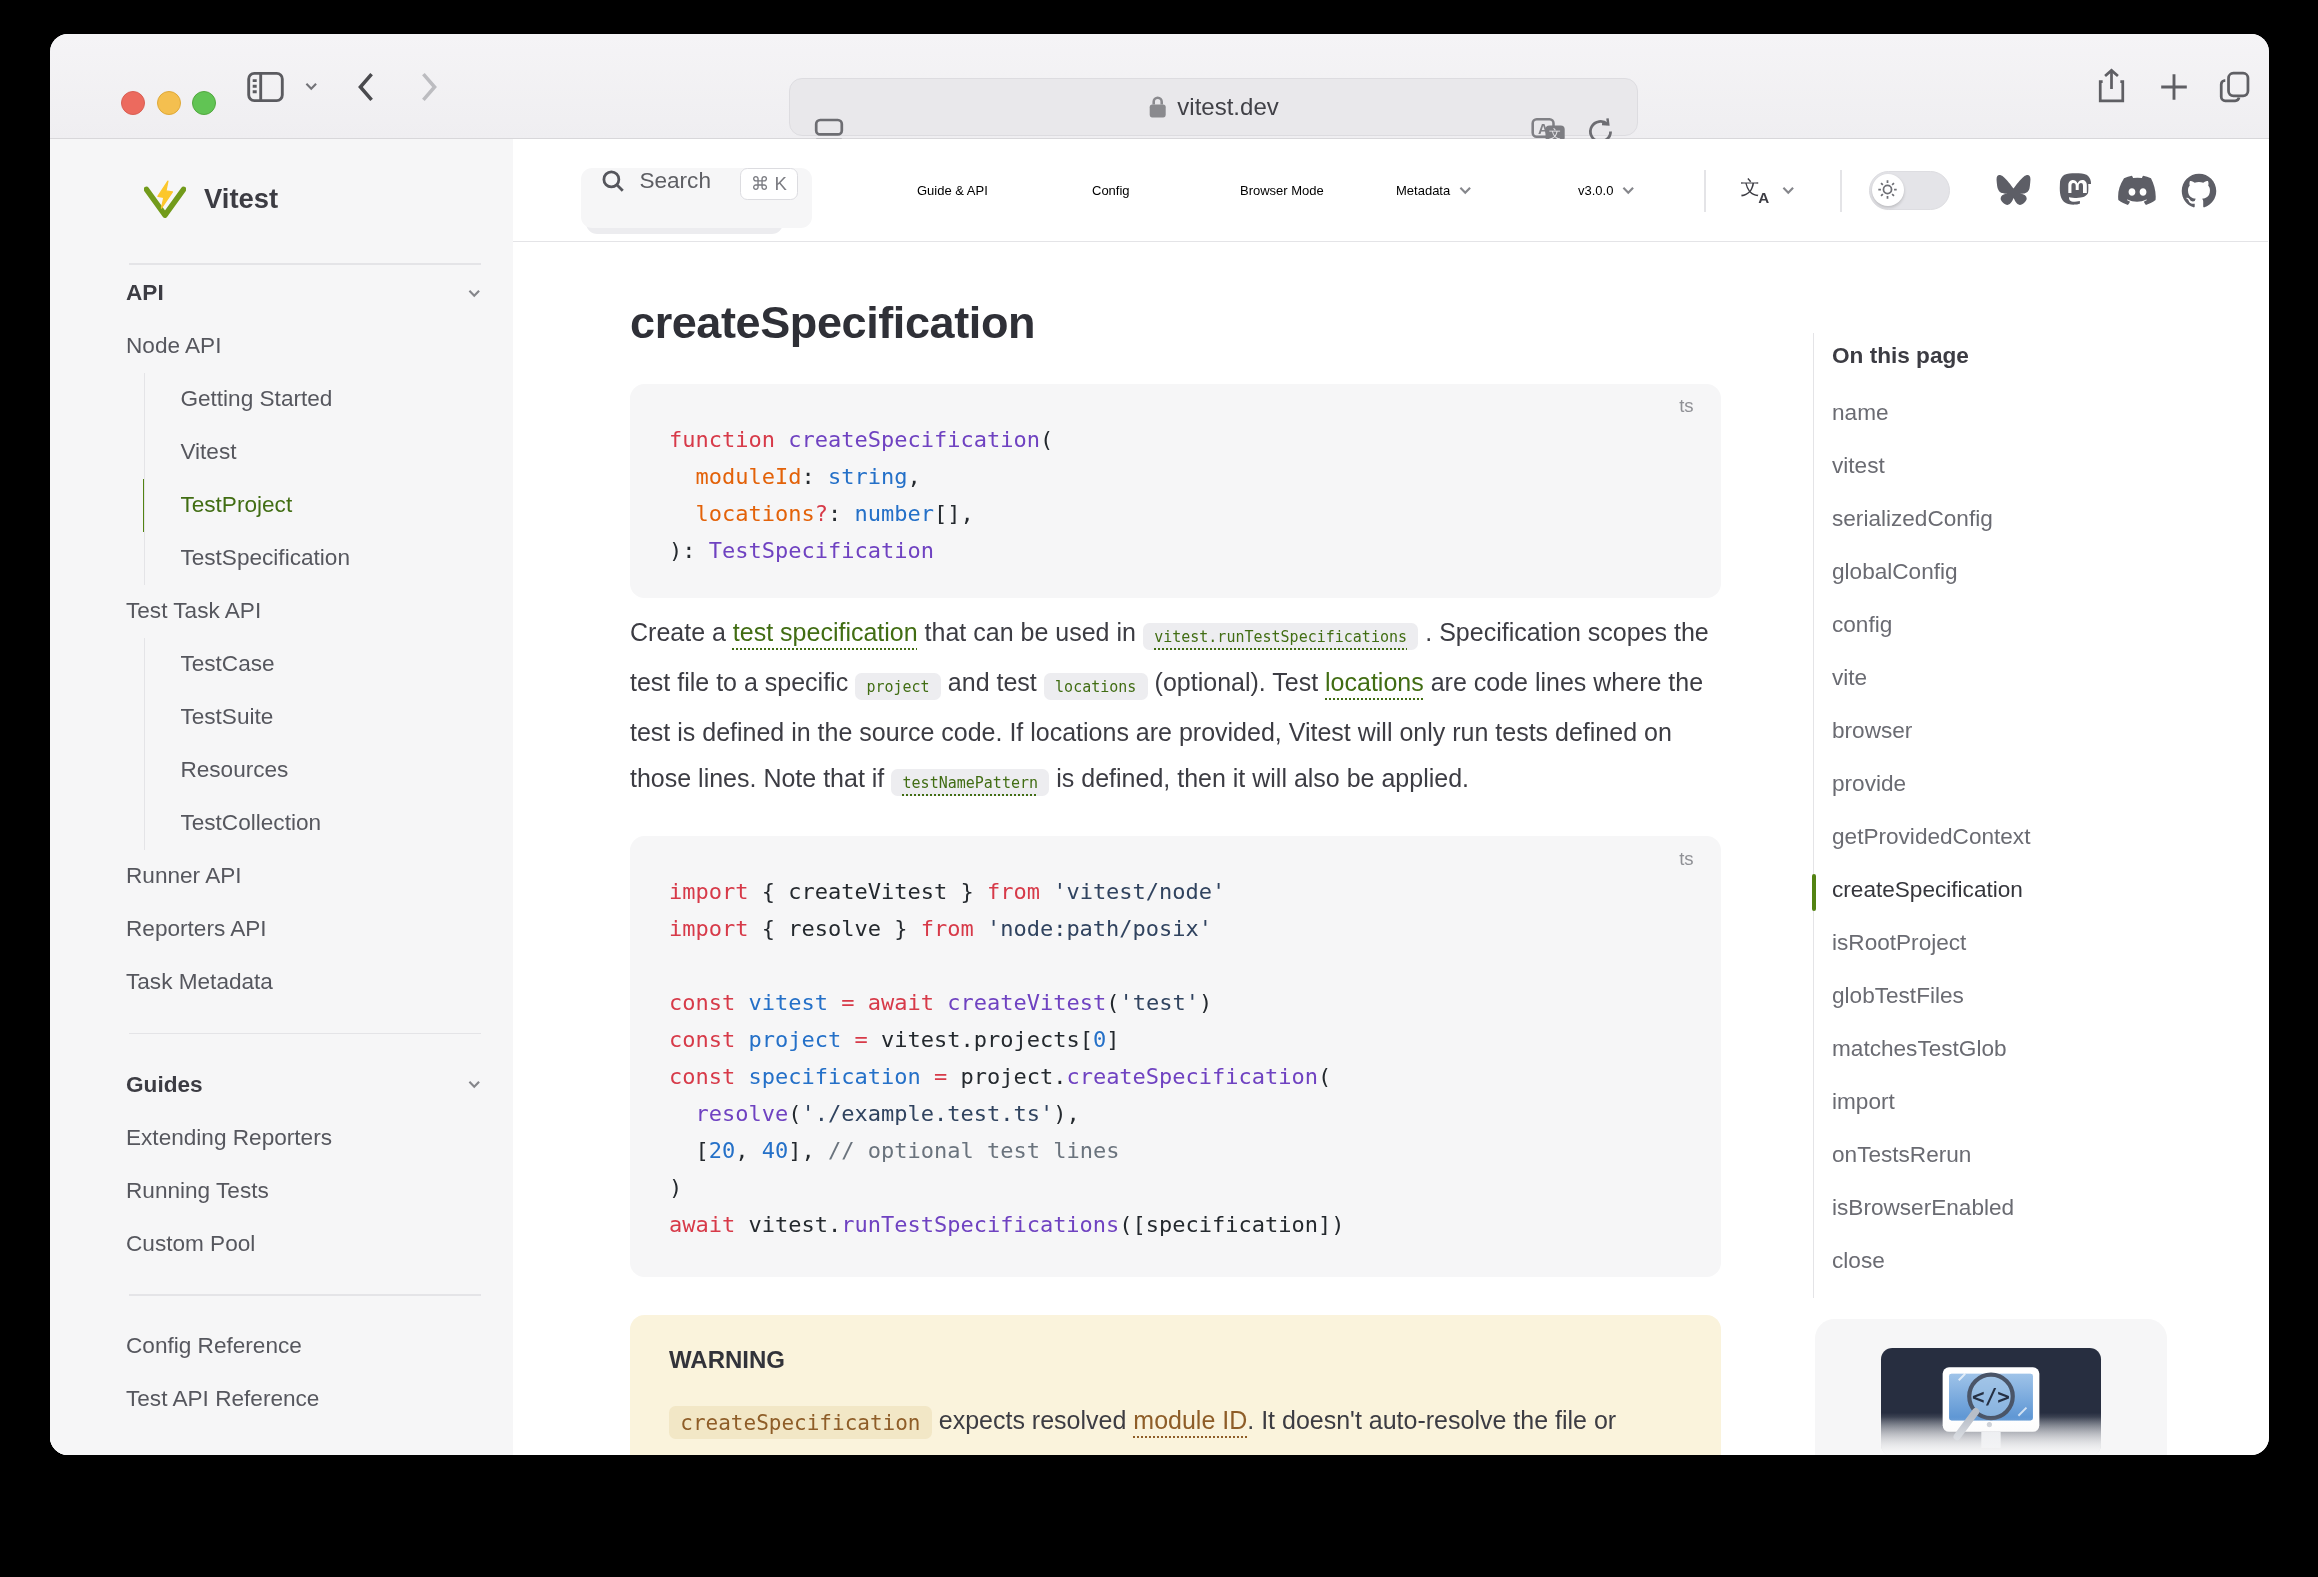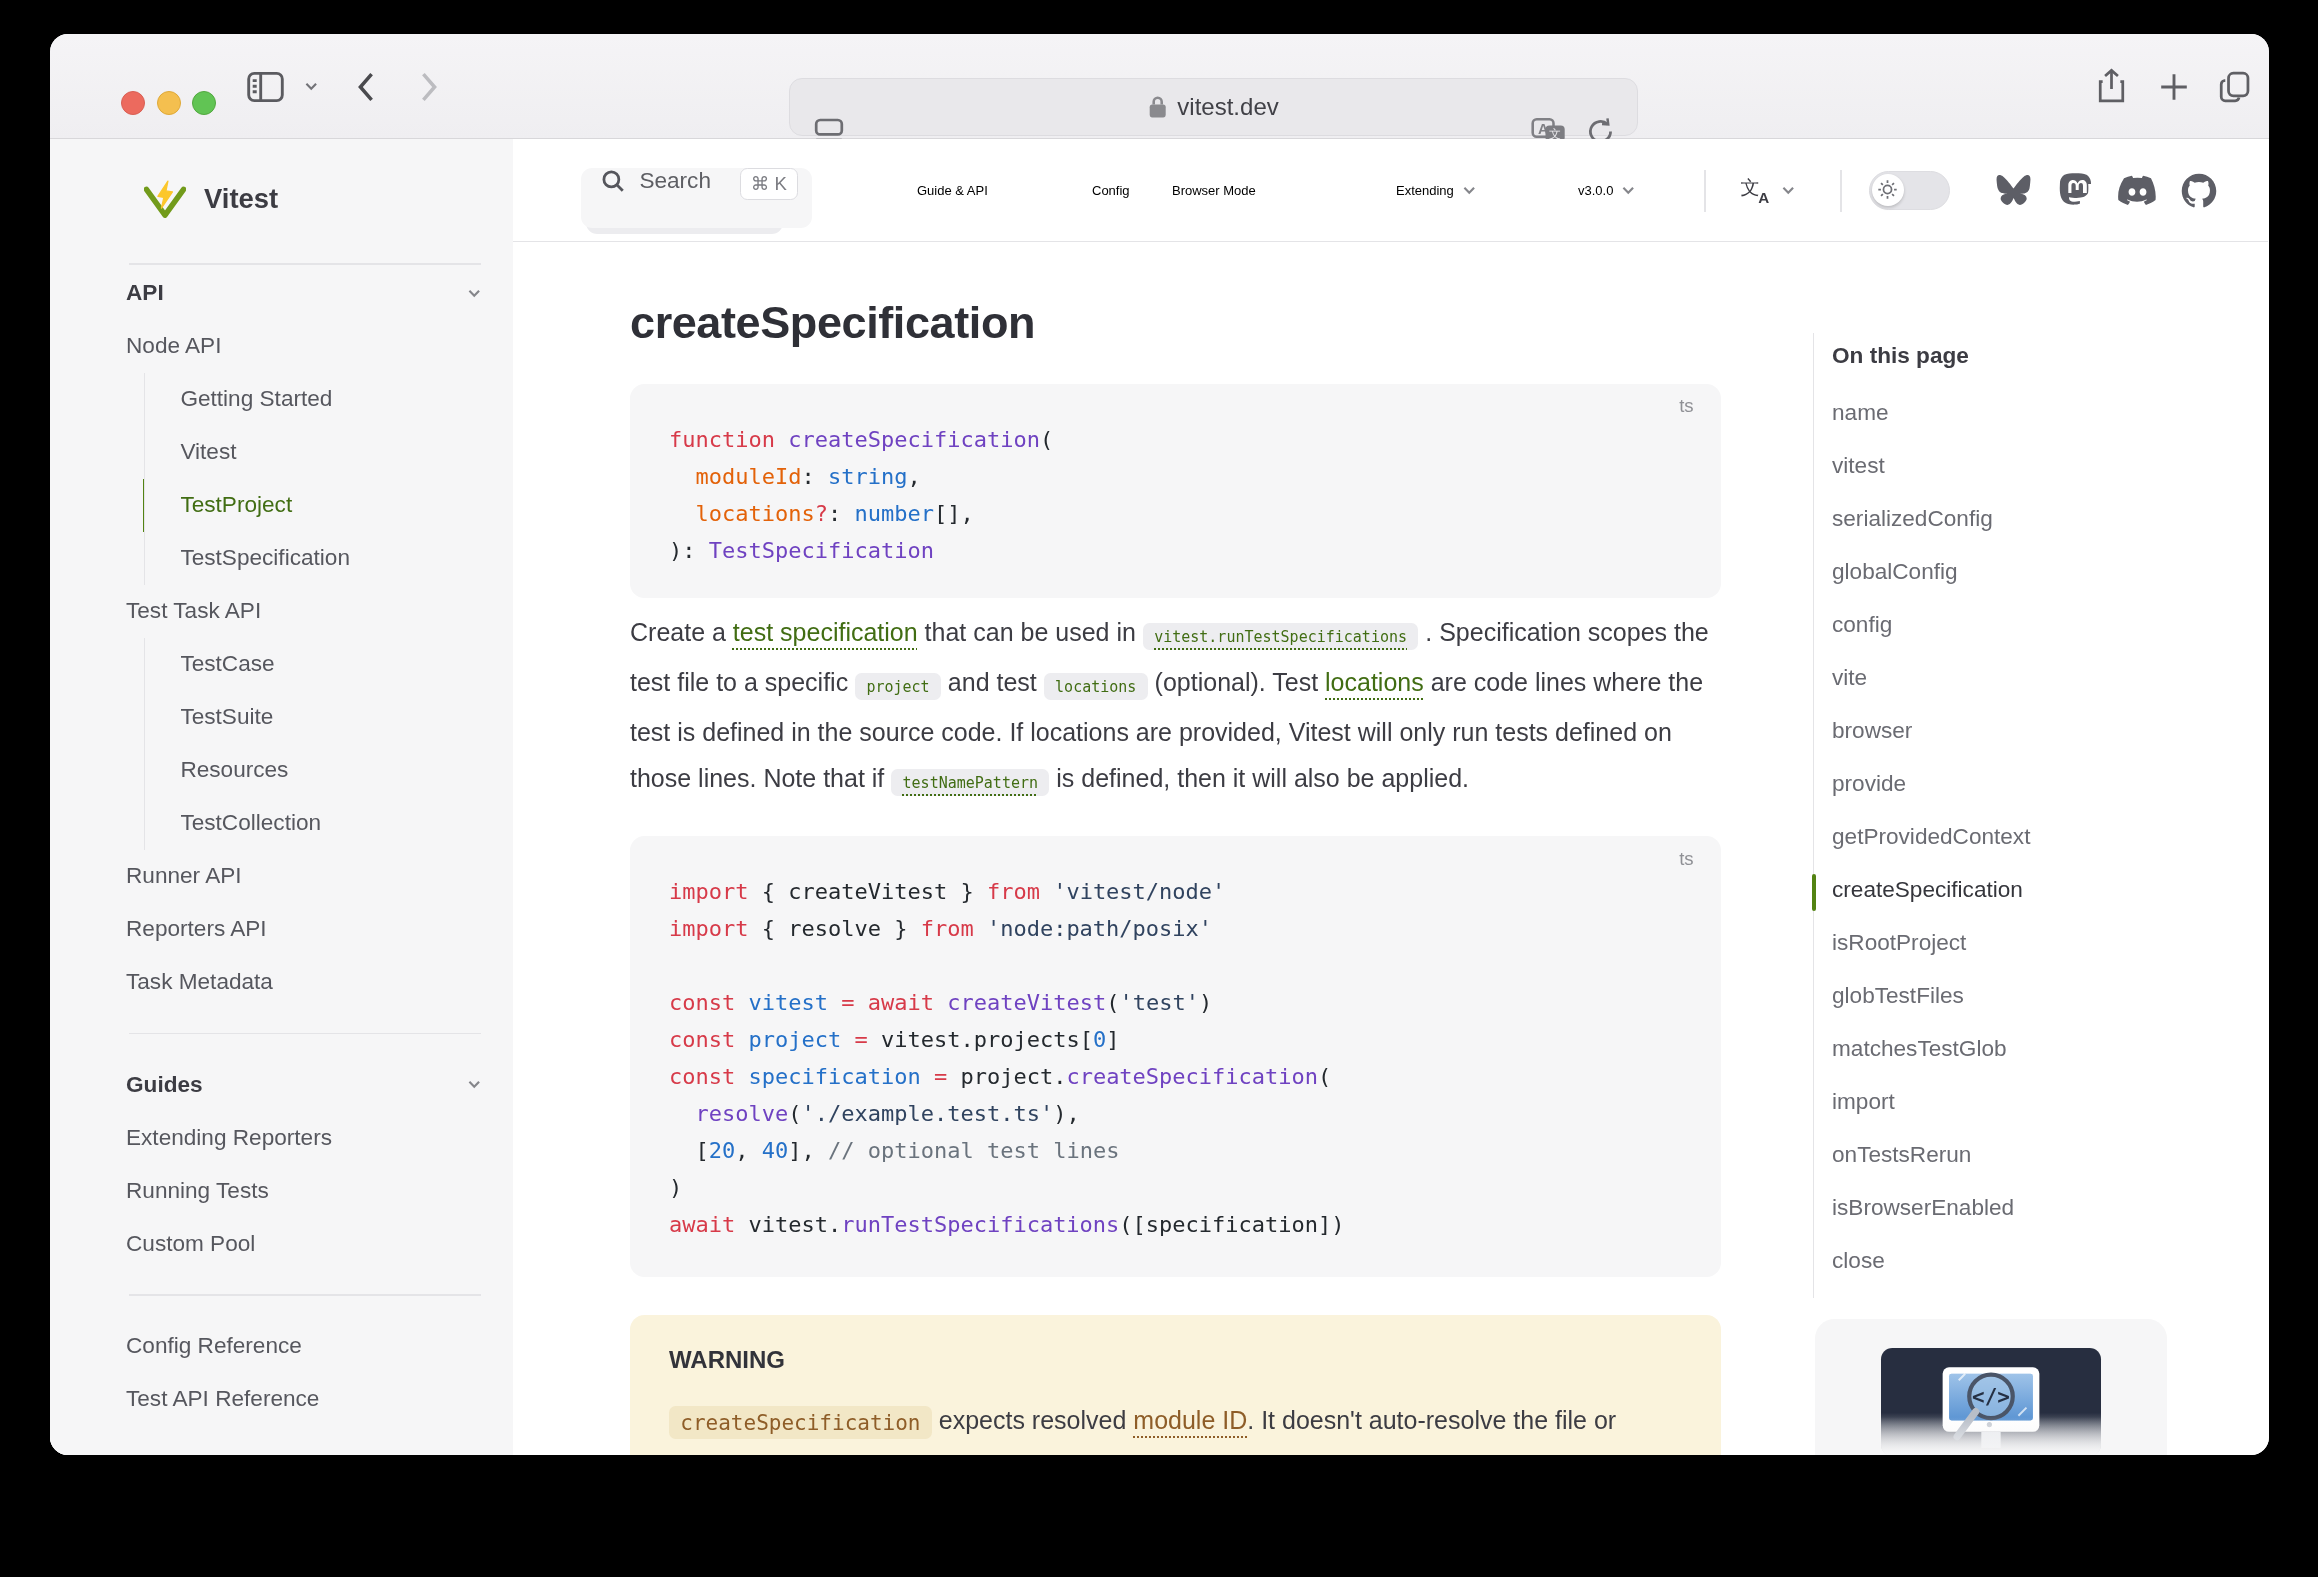--- a/index.html
+++ b/index.html
@@ -270,25 +270,25 @@
         <span class="search-label">Search</span>
         <span class="search-key">⌘ K</span>
       </div>
       <div id="hnav">
           <div class="hnav-item" style="left: 404px;">
             <span>Guide &amp; API</span>
           </div>
           <div class="hnav-item" style="left: 579px;">
             <span>Config</span>
           </div>
-          <div class="hnav-item" style="left: 659px;">
+          <div class="hnav-item" style="left: 727px;">
             <span>Browser Mode</span>
           </div>
           <div class="hnav-item" style="left: 883px;">
-            <span>Extending</span>
+            <span>Metadata</span>
             <span>
               <svg viewBox="0 0 12 12" class="chev-sm">
                 <polyline points="2,4 6,8 10,4" fill="none" stroke="#85868b" stroke-width="1.8"></polyline>
               </svg>
             </span>
           </div>
           <div class="hnav-item" style="left: 1065px;">
             <span>v3.0.0</span>
             <span>
               <svg viewBox="0 0 12 12" class="chev-sm">

